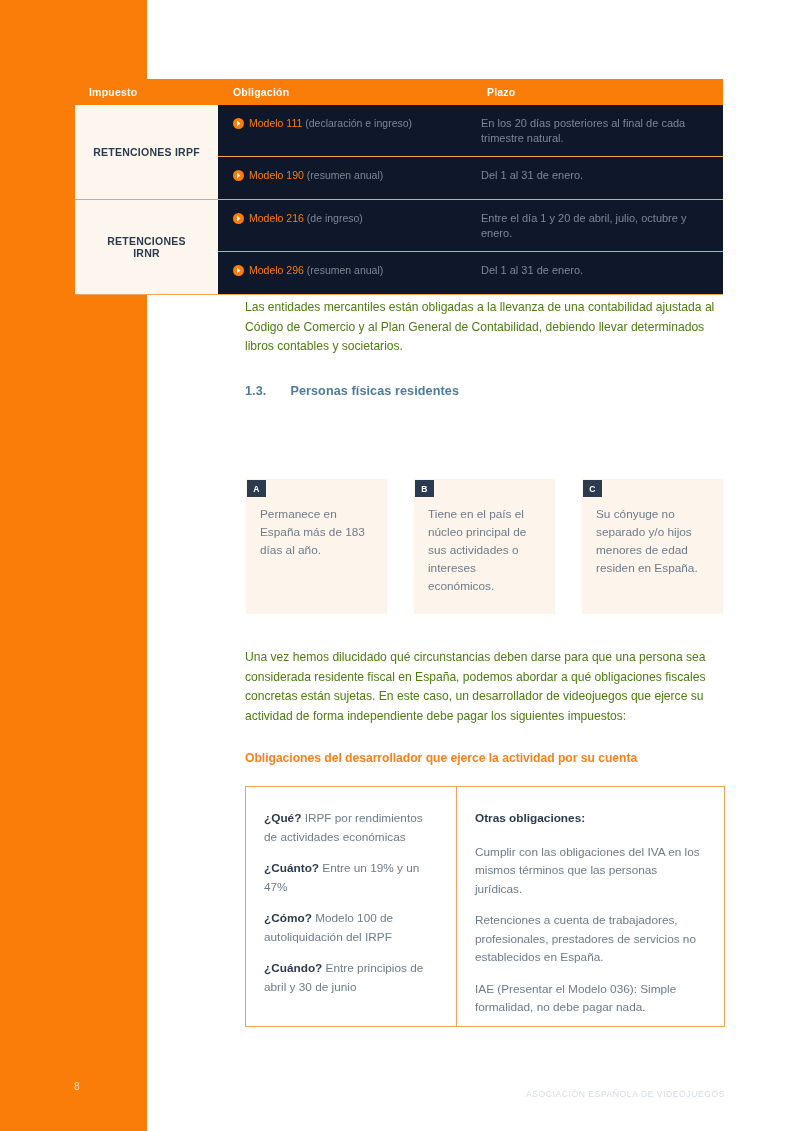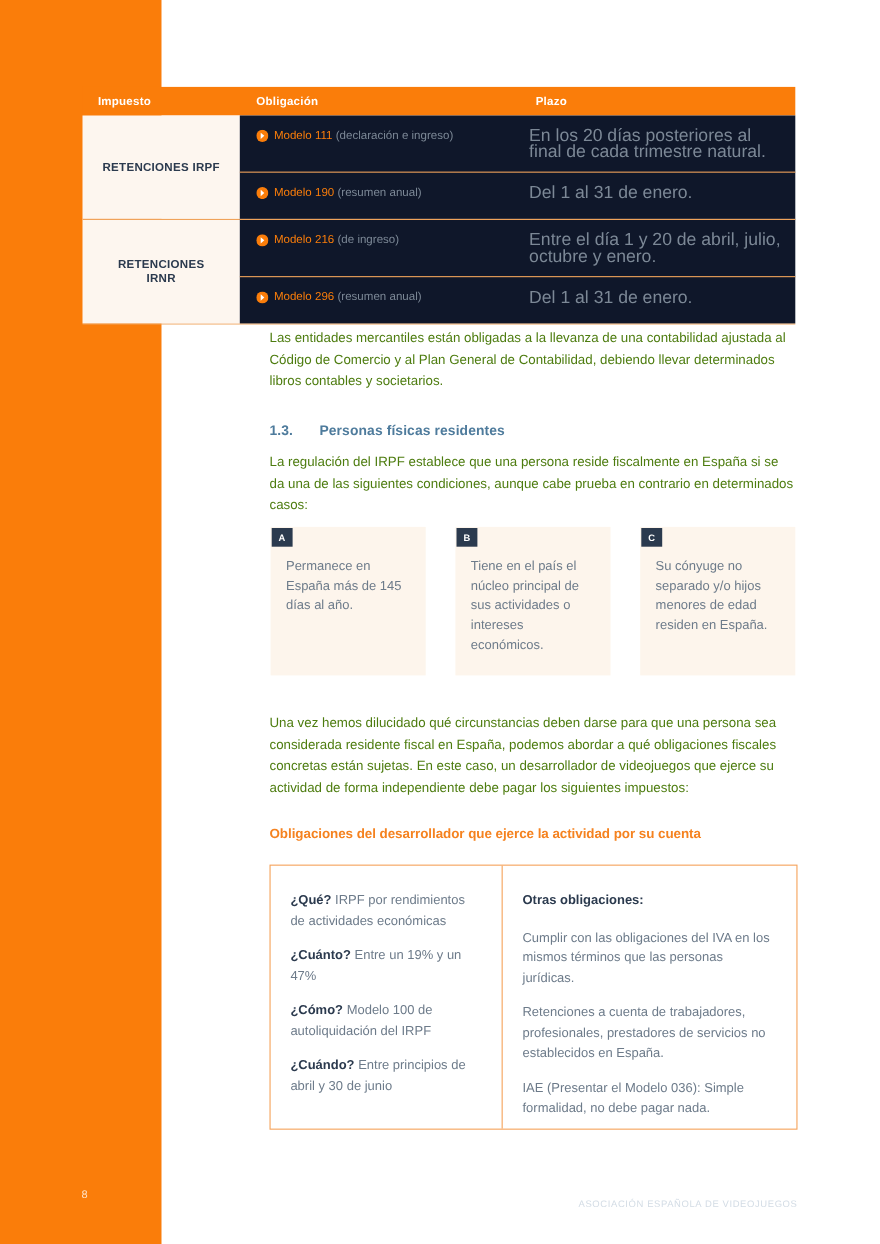--- a/index.html
+++ b/index.html
@@ -118,21 +118,21 @@
     position: relative;
   }
   .arrow-icon svg { display: block; }
   .oblig-text { font-size: 10.5px; color: #7C8896; white-space: nowrap; }
   .oblig-text b { color: #FA7D0A; font-weight: normal; }
   .tt-plazo {
     flex: 1;
     padding-left: 9px;
     padding-right: 12px;
     box-sizing: border-box;
-    font-size: 16px;
+    font-size: 11px;
     color: #7C8896;
     line-height: 15px;
   }
   .tt-bottom-rule {
     height: 1px;
     background: #F0A35A;
     width: 648px;
   }
   p.body {
     margin: 0;
@@ -342,28 +342,25 @@
   </div>
 
   <div class="blk-para1">
     <p class="body">Las entidades mercantiles están obligadas a la llevanza de una contabilidad ajustada al Código de Comercio y al Plan General de Contabilidad, debiendo llevar determinados libros contables y societarios.</p>
   </div>
 
   <div class="blk-sub">
     <h3 class="sub"><span class="num">1.3.</span><span>Personas físicas residentes</span></h3>
   </div>
 
-  <div class="blk-para2">
-    <p class="body">La regulación del IRPF establece que una persona reside fiscalmente en España si se da una de las siguientes condiciones, aunque cabe prueba en contrario en determinados casos:</p>
-  </div>
 
   <div class="cards">
     <div class="card">
       <div class="card-badge">A</div>
-      <div class="card-text">Permanece en España más de 145 días al año.</div>
+      <div class="card-text">Permanece en España más de 183 días al año.</div>
     </div>
     <div class="card">
       <div class="card-badge">B</div>
       <div class="card-text">Tiene en el país el núcleo principal de sus actividades o intereses económicos.</div>
     </div>
     <div class="card">
       <div class="card-badge">C</div>
       <div class="card-text">Su cónyuge no separado y/o hijos menores de edad residen en España.</div>
     </div>
   </div>

